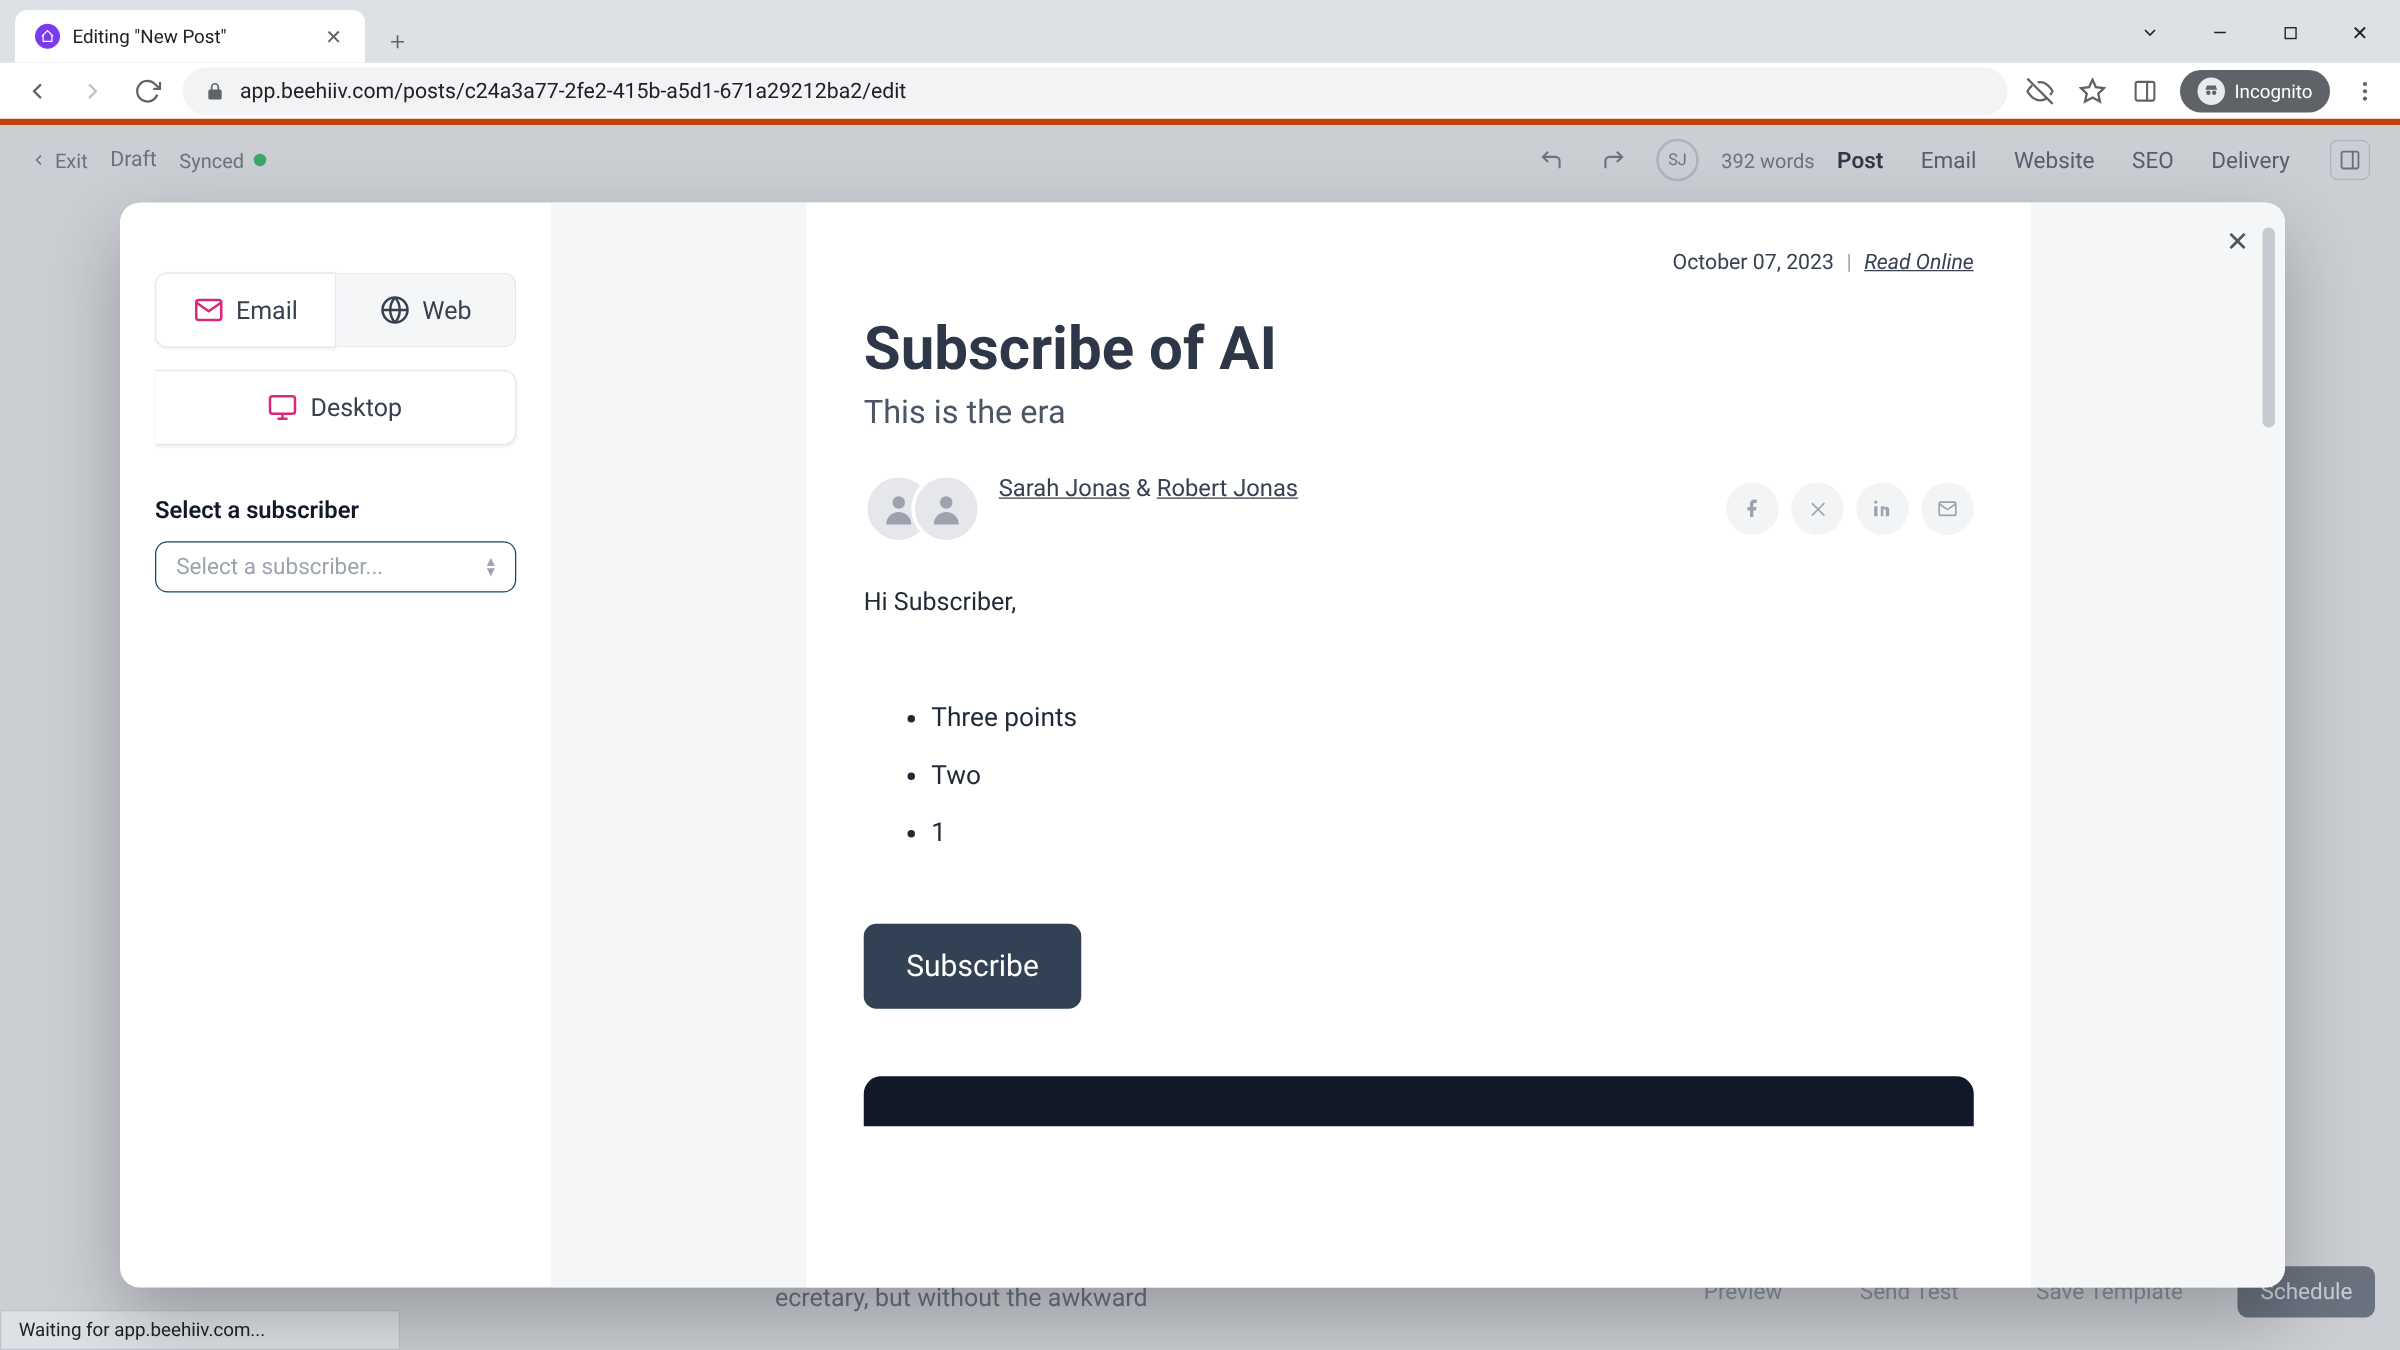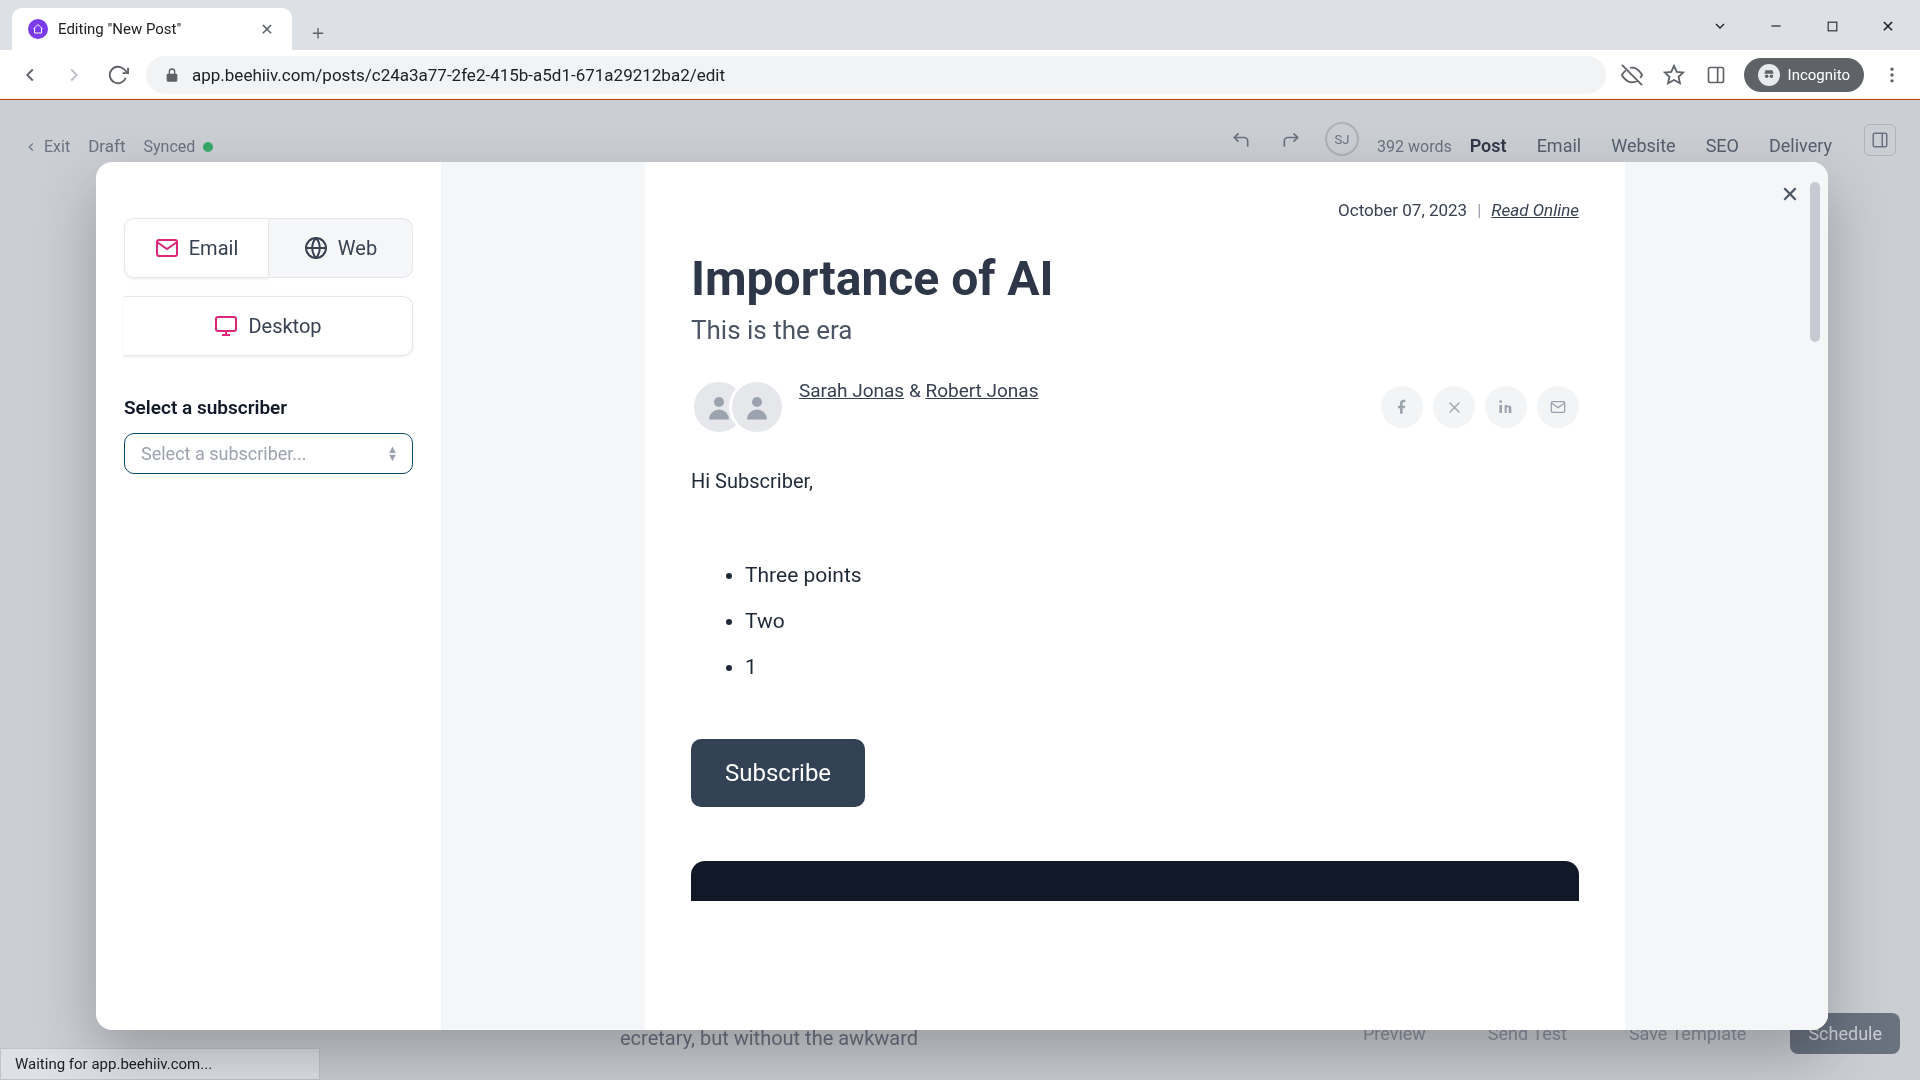--- a/index.html
+++ b/index.html
@@ -9,34 +9,34 @@
 .browser-chrome { width:100%; background:#dde1e6; }
 .tab-bar { height:50px; display:flex; align-items:flex-end; padding:0 12px; background:#dde1e6; position:relative; }
 .tab { display:flex; align-items:center; gap:10px; background:#fff; border-radius:10px 10px 0 0; padding:10px 16px; height:42px; min-width:280px; }
 .tab-favicon { width:20px; height:20px; border-radius:50%; background:#7c3aed; display:flex; align-items:center; justify-content:center; color:#fff; font-size:11px; }
 .tab-title { font-size:15px; color:#202124; flex:1; }
 .tab-close { width:18px; height:18px; display:flex; align-items:center; justify-content:center; color:#5f6368; cursor:pointer; }
 .new-tab { width:36px; height:36px; display:flex; align-items:center; justify-content:center; color:#5f6368; margin-left:8px; cursor:pointer; font-size:20px; }
 .window-controls { position:absolute; right:8px; top:8px; display:flex; gap:8px; }
 .win-ctrl { width:48px; height:36px; display:flex; align-items:center; justify-content:center; color:#202124; cursor:pointer; }
 
-.addr-bar { height:50px; background:#fff; display:flex; align-items:center; padding:0 14px; gap:12px; border-bottom:1px solid #c2410c; }
+.addr-bar { height:50px; background:#fff; display:flex; align-items:center; padding:0 14px; gap:12px; border-bottom:5px solid #c2410c; }
 .nav-btn { width:32px; height:32px; display:flex; align-items:center; justify-content:center; color:#5f6368; cursor:pointer; }
 .nav-btn.disabled { color:#bdc1c6; cursor:default; }
 .url-field { flex:1; background:#f1f3f4; border-radius:24px; height:38px; display:flex; align-items:center; padding:0 18px; gap:12px; }
 .lock-icon { color:#5f6368; }
 .url-text { font-size:17px; color:#202124; }
 .addr-right { display:flex; align-items:center; gap:14px; }
 .addr-icon { width:28px; height:28px; display:flex; align-items:center; justify-content:center; color:#5f6368; cursor:pointer; }
 .incognito-badge { display:flex; align-items:center; gap:8px; background:#5f6368; color:#fff; border-radius:20px; padding:6px 14px; font-size:15px; }
 .incognito-icon{width:22px;height:22px;border-radius:50%;background:#e8eaed;display:flex;align-items:center;justify-content:center;color:#5f6368;}
 
 
 .app-backdrop { width:100%; height:980px; position:relative; background:#fff; }
-.app-header { height:56px; display:flex; align-items:flex-end; padding:0 24px; gap:18px; color:#6b7280; background:#fff; }
+.app-header { height:56px; display:flex; align-items:center; padding:0 24px; gap:18px; color:#6b7280; background:#fff; }
 .exit { display:flex; align-items:center; gap:6px; }
 .draft { font-size:17px; }
 .synced { display:flex; align-items:center; gap:8px; font-size:16px; }
 .sync-dot{width:10px;height:10px;border-radius:50%;background:#22c55e;}
 .hdr-spacer{flex:1;}
 .hdr-icon{width:32px;height:32px;display:flex;align-items:center;justify-content:center;}
 .sj-badge{width:34px;height:34px;border-radius:50%;border:2px solid #d1d5db;display:flex;align-items:center;justify-content:center;font-size:13px;}
 .wordcount{font-size:16px;}
 .hdr-tabs{display:flex;gap:30px;font-size:18px;color:#4b5563;}
 .hdr-tab{cursor:pointer;}
@@ -297,21 +297,21 @@
       </div>
     </div>
 
     <div class="modal-main">
       <div class="preview-page">
         <div class="meta-row">
           <span>October 07, 2023</span>
           <span class="sep">|</span>
           <span class="read-online">Read Online</span>
         </div>
-        <h1 class="post-title">Importance of AI</h1>
+        <h1 class="post-title">Subscribe of AI</h1>
         <div class="post-subtitle">This is the era</div>
 
         <div class="author-row">
           <div class="authors">
             <div class="avatars">
               <div class="avatar">
                   <svg width="30" height="30" viewBox="0 0 24 24" fill="currentColor">
                     <circle cx="12" cy="8" r="4"></circle>
                     <path d="M4 22a8 8 0 0116 0"></path>
                   </svg>

